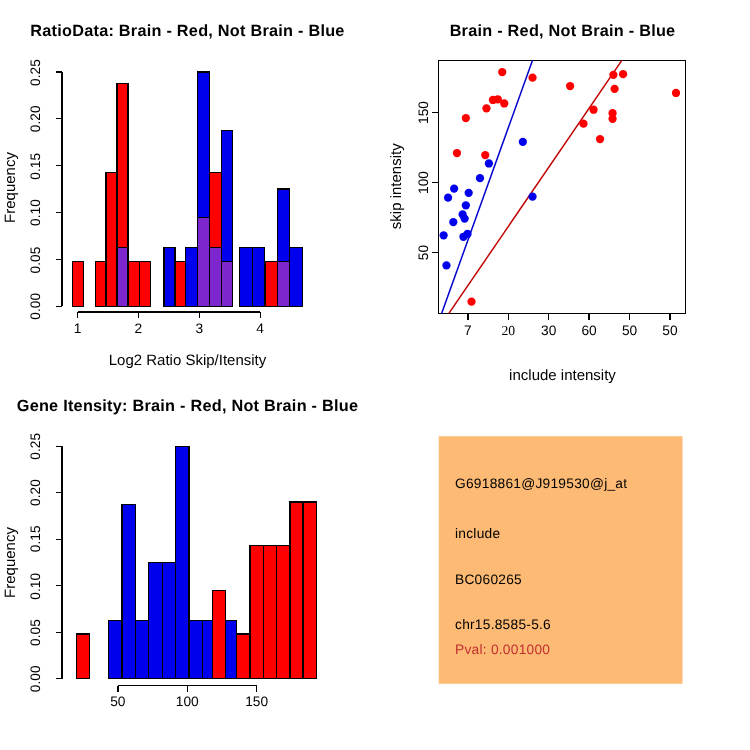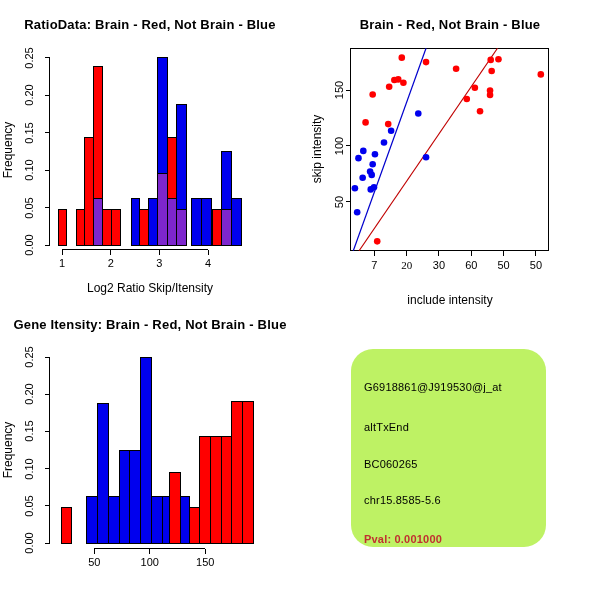--- a/index.html
+++ b/index.html
@@ -16,21 +16,21 @@
   #t-tr{left:300px;top:17px;width:300px;}
   #t-bl{left:0;top:317px;width:300px;}
   #xl-tl{left:0;top:281px;width:300px;}
   #xl-tr{left:300px;top:281px;width:300px;margin-top:12px;}
   #xl-bl{left:0;top:580px;width:300px;}
   #yl-tl{left:8px;top:150px;}
   #yl-tr{left:317px;top:149px;}
   #yl-bl{left:8px;top:450px;}
   #info-box{position:absolute;left:351px;top:349px;width:195px;height:198px;}
   .info-line{position:absolute;left:13px;font-size:11px;color:#000;letter-spacing:0.2px;white-space:nowrap;}
-  .il-1{top:32px;} .il-2{top:72px;} .il-3{top:109px;} .il-4{top:145px;} .il-5{top:184px;font-weight:bold;}
+  .il-1{top:32px;} .il-2{top:72px;} .il-3{top:109px;} .il-4{top:145px;} .il-5{top:165px;}
 </style>
 </head>
 <body>
 
 <div id="canvas">
   <svg id="chart-svg" width="600" height="600">
       <line x1="49.5" y1="245" x2="49.5" y2="57.5" stroke="#000" stroke-width="1" shape-rendering="crispEdges"></line>
       <line x1="44.5" y1="245" x2="49.5" y2="245" stroke="#000" stroke-width="1" shape-rendering="crispEdges"></line>
       <line x1="44.5" y1="207.5" x2="49.5" y2="207.5" stroke="#000" stroke-width="1" shape-rendering="crispEdges"></line>
       <line x1="44.5" y1="170" x2="49.5" y2="170" stroke="#000" stroke-width="1" shape-rendering="crispEdges"></line>
@@ -146,23 +146,23 @@
   <div class="chart-title" id="t-bl">Gene Itensity: Brain - Red, Not Brain - Blue</div>
 
   <div class="axis-label center" id="xl-tl">Log2 Ratio Skip/Itensity</div>
   <div class="axis-label rot90" id="yl-tl">Frequency</div>
 
   <div class="axis-label center" id="xl-tr">include intensity</div>
   <div class="axis-label rot90" id="yl-tr">skip intensity</div>
 
   <div class="axis-label rot90" id="yl-bl">Frequency</div>
 
-  <div id="info-box" style="background: #bef264; border-radius: 22px;">
+  <div id="info-box" style="background: #fdba74;">
     <div class="info-line il-1">G6918861@J919530@j_at</div>
-    <div class="info-line il-2">altTxEnd</div>
+    <div class="info-line il-2">include</div>
     <div class="info-line il-3">BC060265</div>
     <div class="info-line il-4">chr15.8585-5.6</div>
     <div class="info-line il-5" id="pval-line" style="color: rgb(192, 48, 48);">Pval: 0.001000</div>
   </div>
 <div class="tick-label rot" style="left: 29px; top: 245px;">0.00</div>
     <div class="tick-label rot" style="left: 29px; top: 207.5px;">0.05</div>
     <div class="tick-label rot" style="left: 29px; top: 170px;">0.10</div>
     <div class="tick-label rot" style="left: 29px; top: 132.5px;">0.15</div>
     <div class="tick-label rot" style="left: 29px; top: 95px;">0.20</div>
     <div class="tick-label rot" style="left: 29px; top: 57.5px;">0.25</div>

